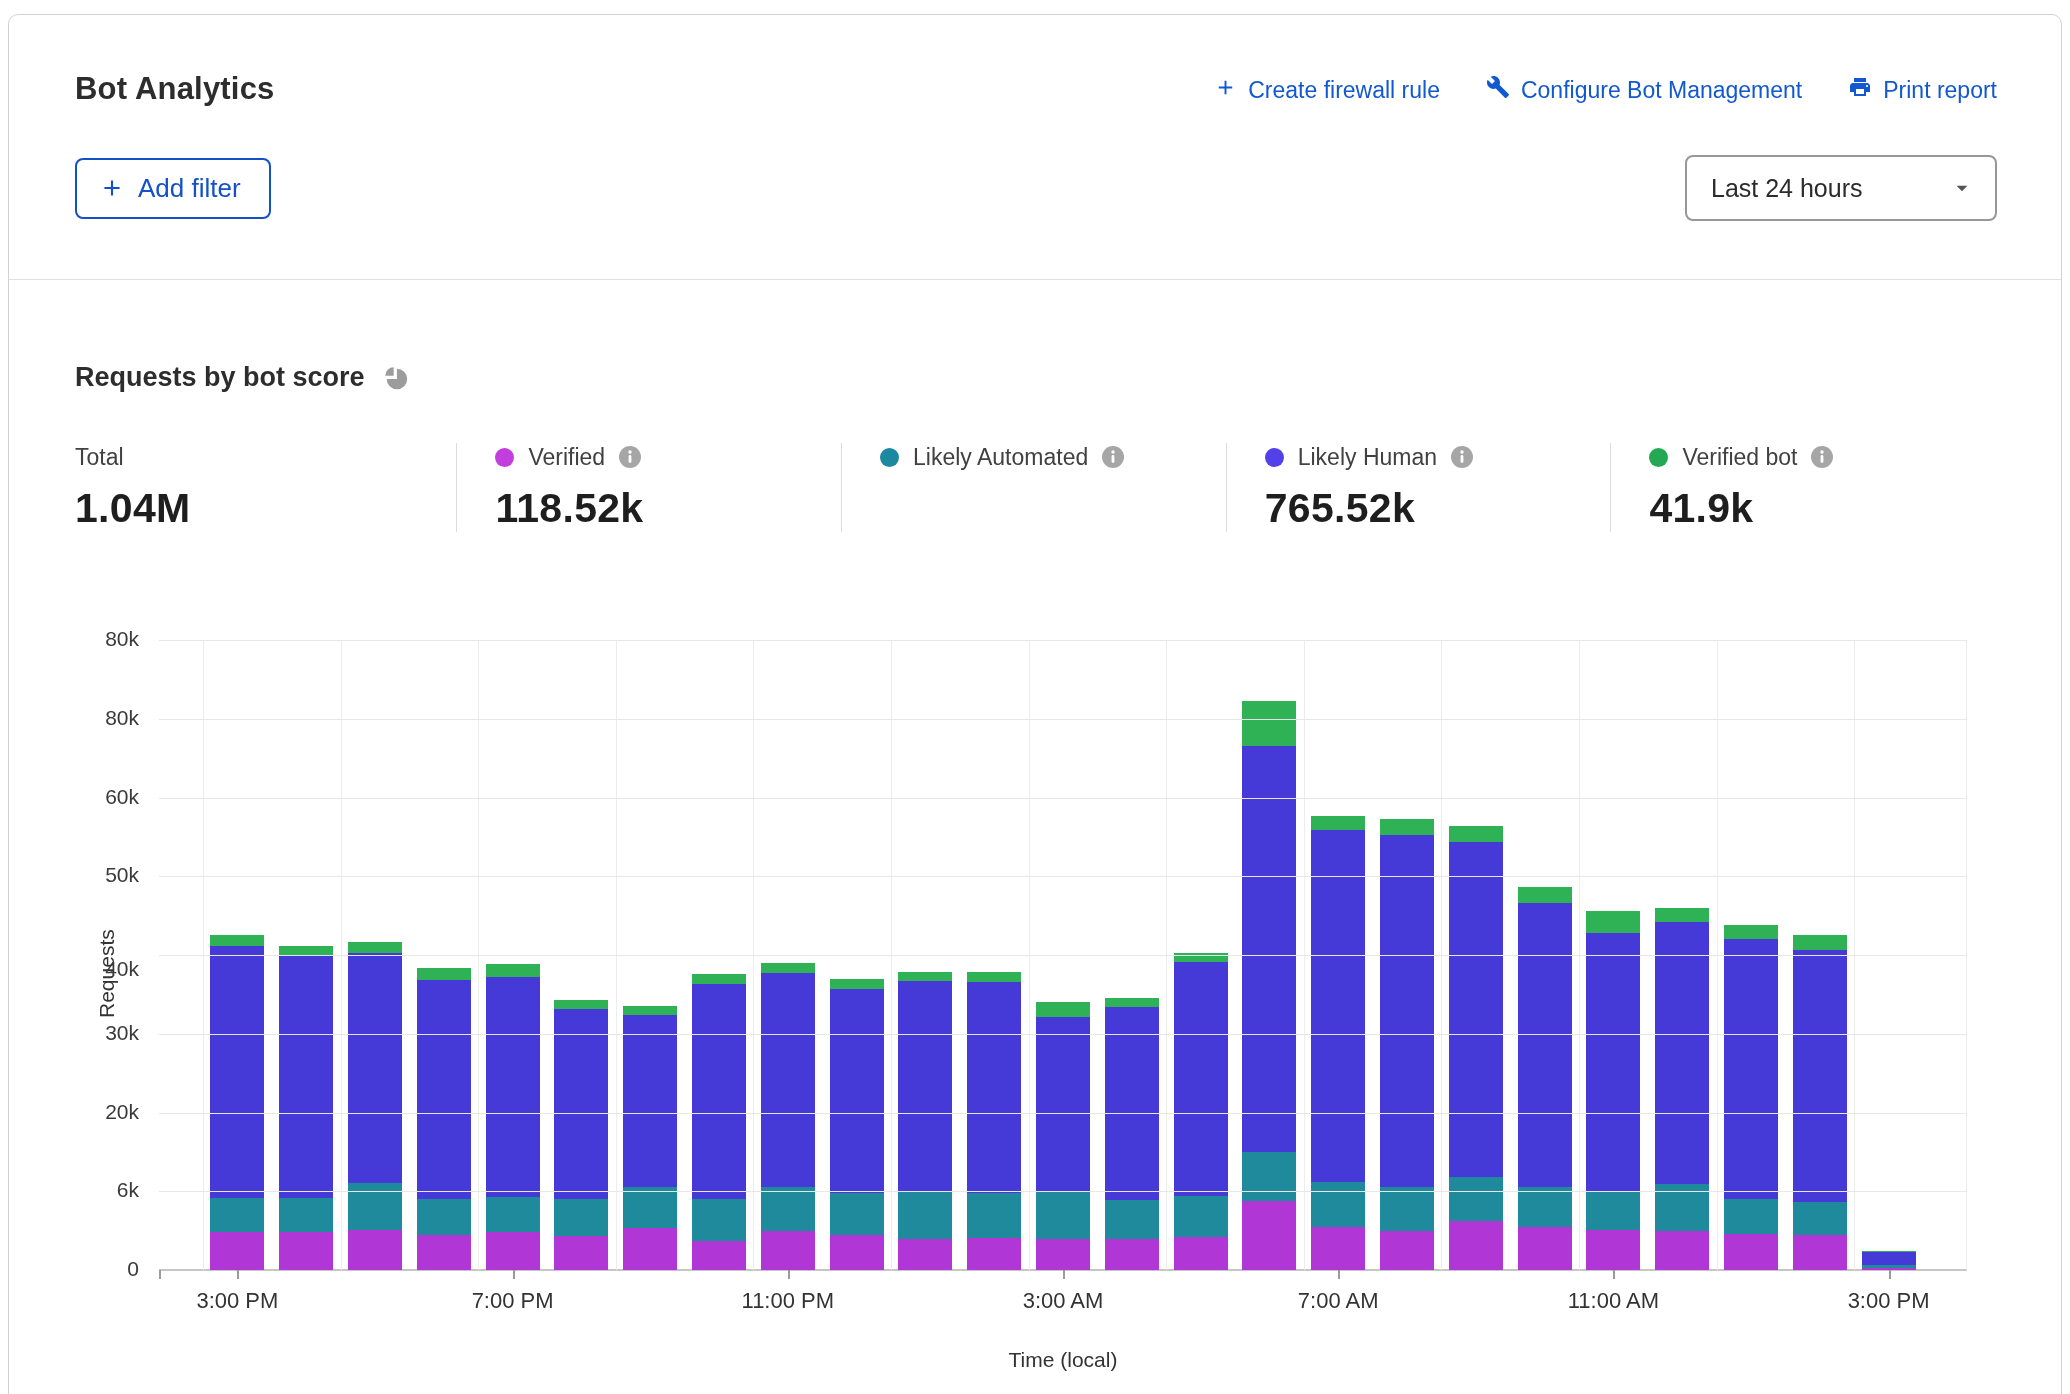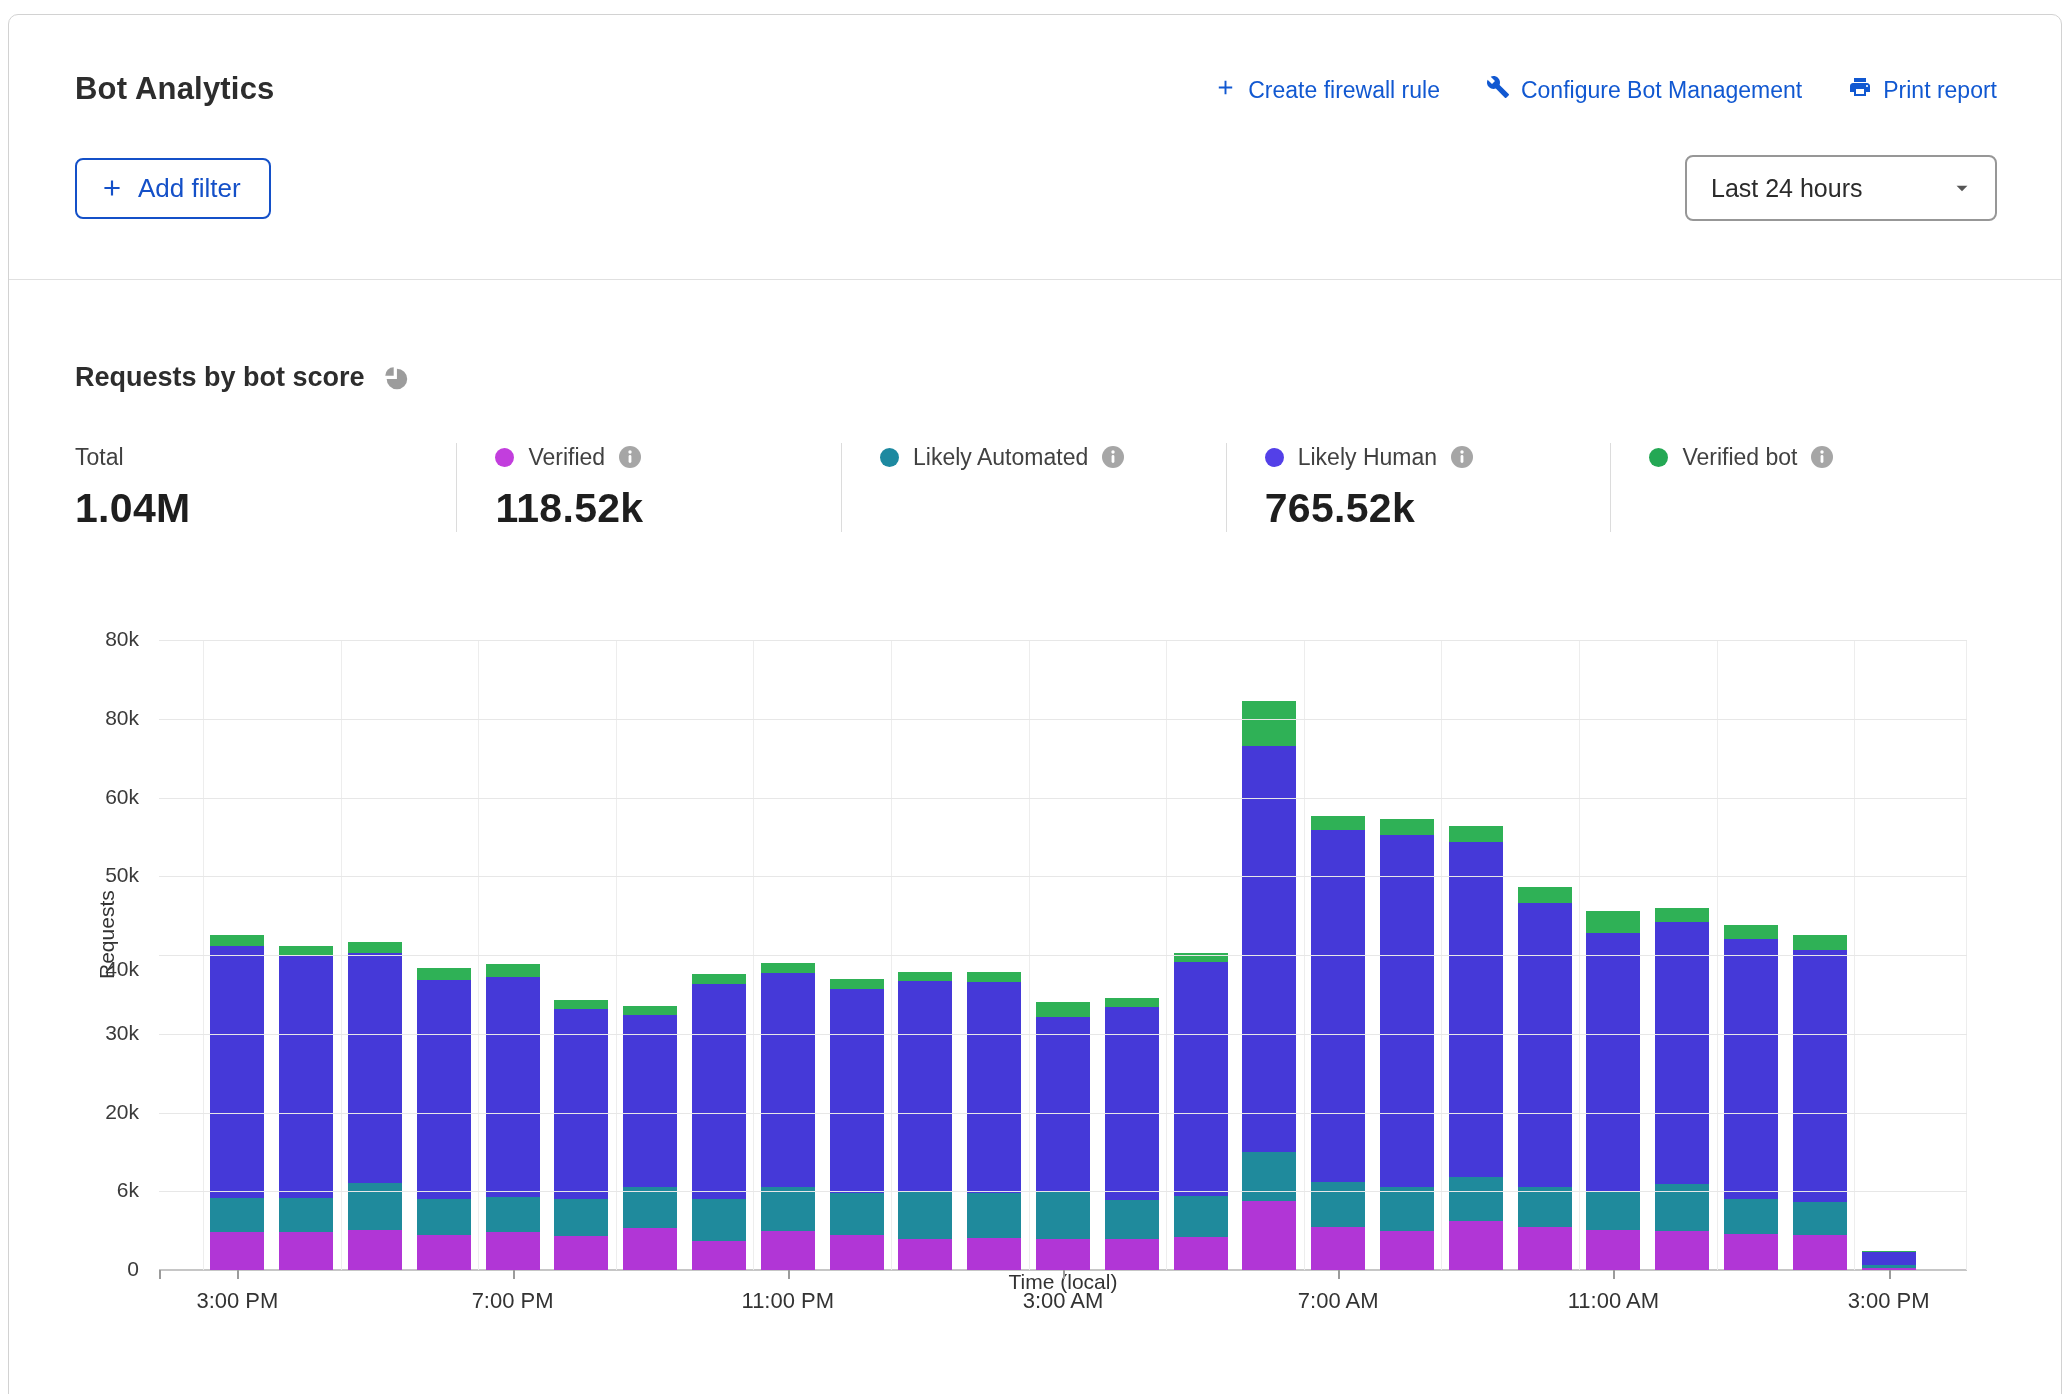--- a/index.html
+++ b/index.html
@@ -57,21 +57,21 @@
   .ylab { position: absolute; right: 100%; margin-right: 20px; width: 80px; text-align: right;
           font-size: 21px; color: #3a3a3a; transform: translateY(-13px); }
   .xtick { position: absolute; width: 2px; height: 9px; background: #9b9b9b; top: 100%; }
   .xlab { position: absolute; top: 100%; margin-top: 18px; transform: translateX(-50%);
           font-size: 22px; color: #333; white-space: nowrap; }
   .y-axis-title {
     position: absolute; left: -96px; top: 50%;
     transform: rotate(-90deg) translateX(50%); transform-origin: center;
     font-size: 21px; color: #333;
   }
-  .x-axis-title { text-align: center; font-size: 21px; color: #333; }
+  .x-axis-title { text-align: center; margin-top: 78px; font-size: 21px; color: #333; }
 </style>
 </head>
 <body>
 
 <div class="card">
 
   <div class="card-header">
     <div class="header-row">
       <h1 class="page-title">Bot Analytics</h1>
       <div class="header-links">
@@ -187,20 +187,21 @@
           <span class="dot" style="background: rgb(36, 168, 84);"></span>
           <span>Verified bot</span>
           <span class="info" style="display:inline-flex;">
             <svg width="22" height="22" viewBox="0 0 22 22">
                 <circle cx="11" cy="11" r="11" fill="#a6a6a6"></circle>
                 <circle cx="11" cy="6" r="1.7" fill="#fff"></circle>
                 <rect x="9.6" y="9" width="2.8" height="8" rx="1.4" fill="#fff"></rect>
               </svg>
           </span>
         </div>
+        <div class="stat-value">41.9k</div>
       </div>
     </div>
 
     <div class="chart-area">
       <div class="y-axis-title">Requests</div>
       <div class="plot" id="plot">
         <div class="baseline"></div>
         <div class="gridline-v" style="left: 44px;"></div>
           <div class="gridline-v" style="left: 181.6px;"></div>
           <div class="gridline-v" style="left: 319.2px;"></div>

